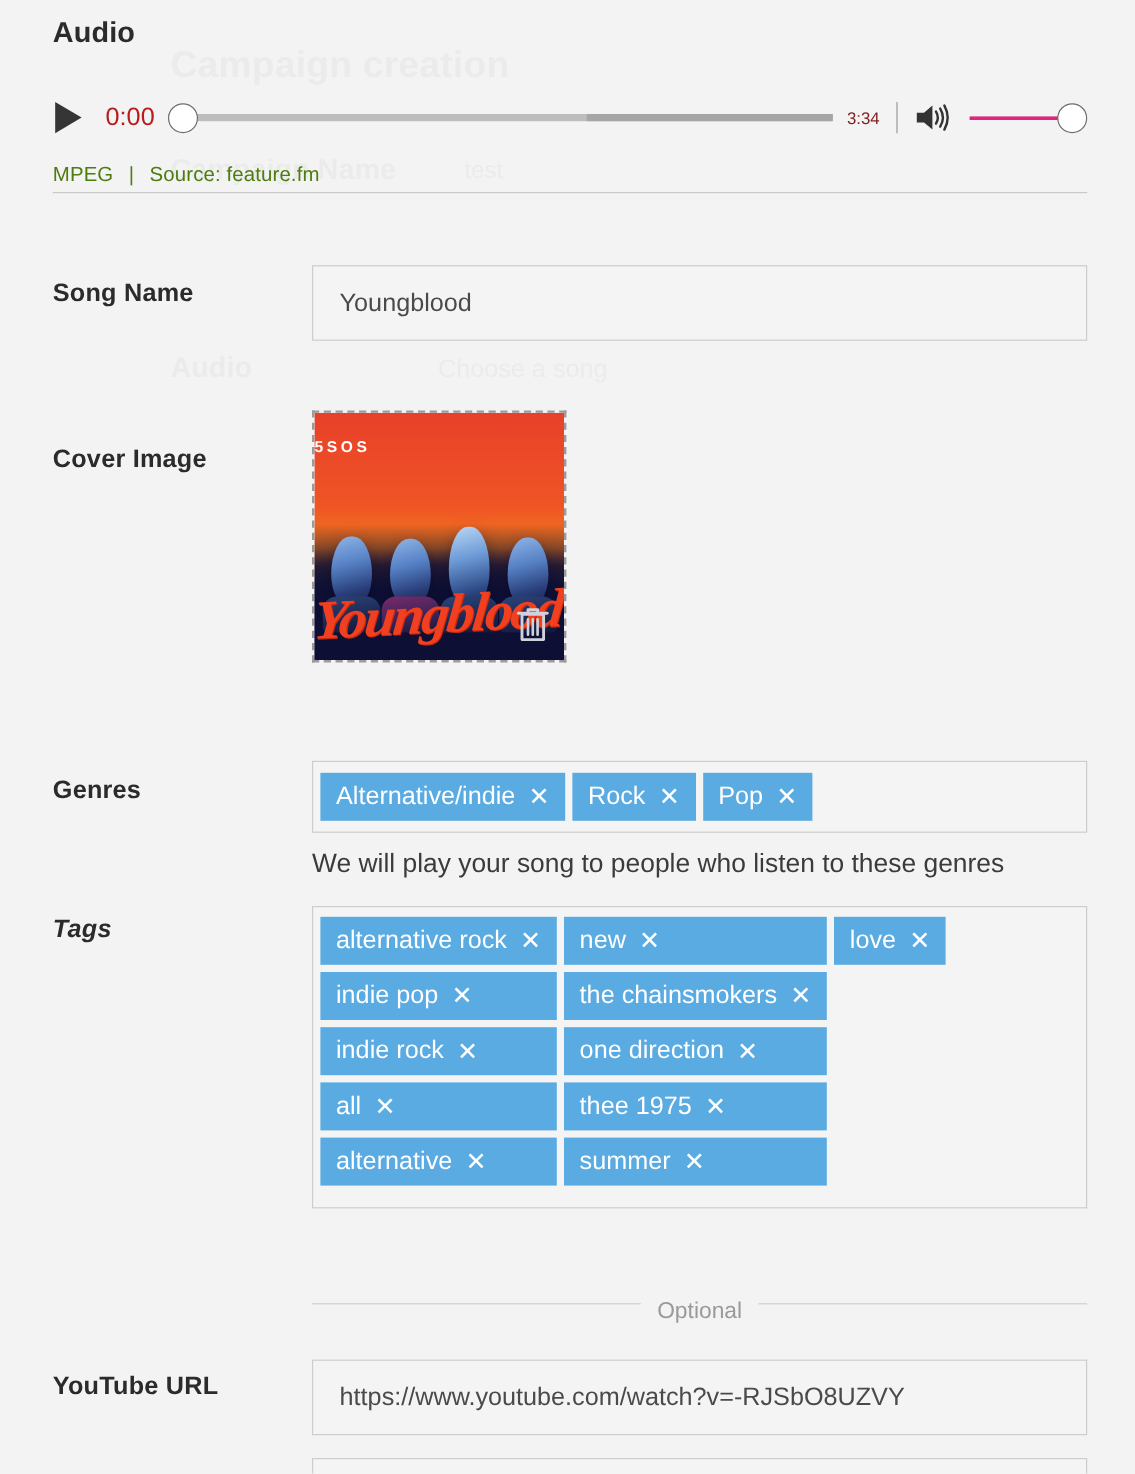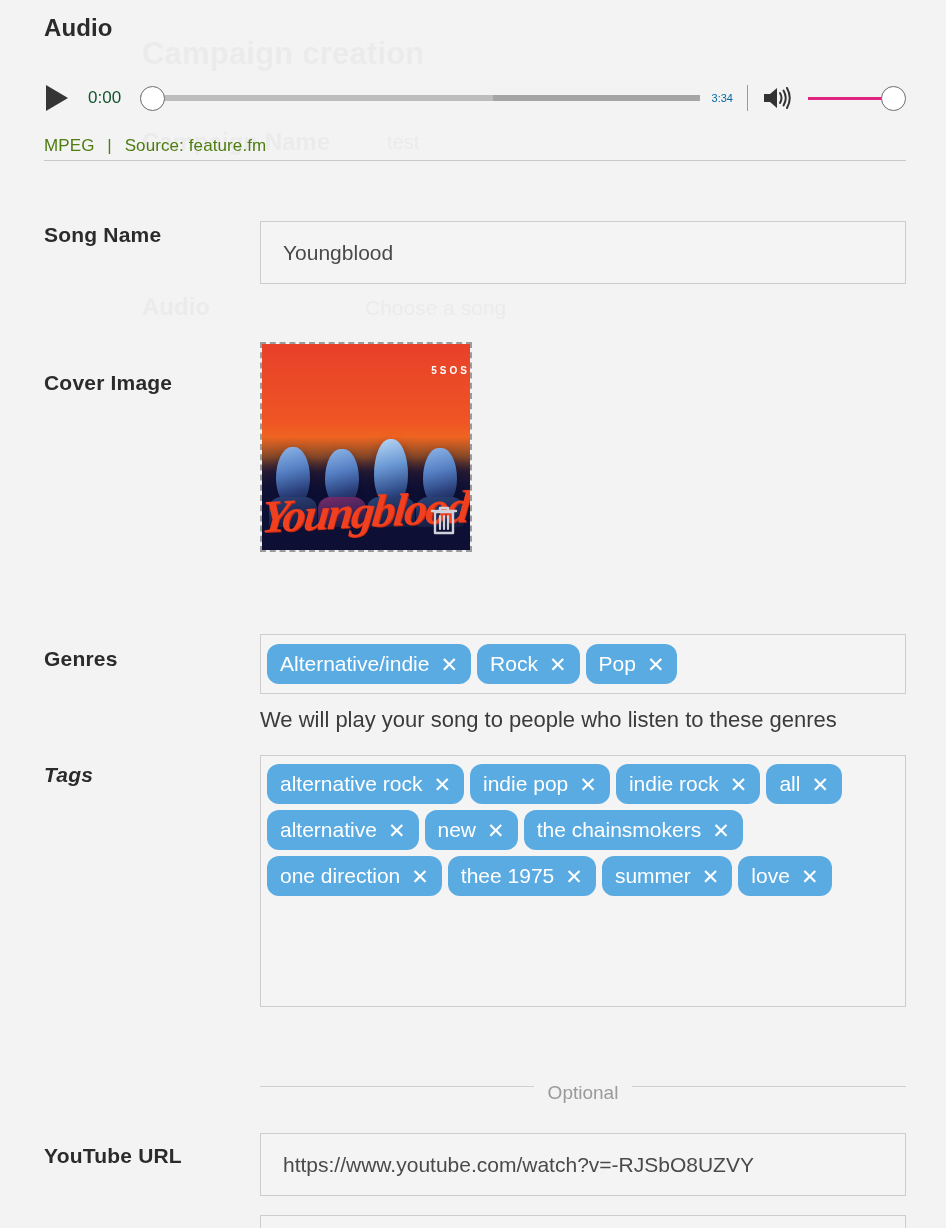--- a/index.html
+++ b/index.html
@@ -63,22 +63,22 @@
     flex: 0 0 auto;
   }
   .play-tri {
     width: 0; height: 0;
     border-left: 22px solid #353535;
     border-top: 13px solid transparent;
     border-bottom: 13px solid transparent;
   }
   .time-cur {
     margin-left: 18px;
-    font-size: 17px;
-    color: #14532d;
+    font-size: 21px;
+    color: #b91c1c;
     flex: 0 0 auto;
     width: 44px;
   }
   .seek-wrap {
     position: relative;
     flex: 1 1 auto;
     height: 26px;
     margin: 0 12px 0 8px;
     display: flex;
     align-items: center;
@@ -101,22 +101,22 @@
   .seek-thumb {
     position: absolute;
     left: 0;
     width: 25px; height: 25px;
     border-radius: 50%;
     background: #fff;
     border: 1.5px solid #6d6d6d;
     cursor: pointer;
   }
   .time-total {
-    font-size: 11px;
-    color: #0369a1;
+    font-size: 14px;
+    color: #7f1d1d;
     flex: 0 0 auto;
     margin-right: 14px;
     text-align: center;
   }
   .vsep {
     width: 1px; height: 26px;
     background: #9a9a9a;
     flex: 0 0 auto;
     margin-right: 14px;
   }
@@ -172,21 +172,21 @@
     border: 1px solid #cdcdcd;
   }
   .field-text {
     font-size: 21px;
     color: #4a4a4a;
     padding: 0 22px;
     line-height: 1;
   }
 
   
-  .lbl-song { top: 223px; }
+  .lbl-song { top: 233px; }
   .box-song { top: 221px; height: 63px; display: flex; align-items: center; }
 
   
   .lbl-cover { top: 371px; }
   .cover-wrap {
     position: absolute;
     left: 260px; top: 342px;
     width: 212px; height: 210px;
     border: 2px dashed #9b9b9b;
     overflow: hidden;
@@ -225,23 +225,23 @@
     background: linear-gradient(170deg, #2c4479 0%, #1b2752 60%, #11183a 100%);
   }
   .head.h1 { height: 58px; }
   .head.h2 { height: 56px; }
   .head.h3 { height: 66px; background: linear-gradient(165deg, #bcd8f4 0%, #6b9ad6 40%, #2e4a86 78%, #18204a 100%); }
   .head.h4 { height: 57px; }
   .head.h2::after { background: linear-gradient(170deg, #7a2a6a 0%, #3a2357 60%, #13193c 100%); }
   .cover-5sos {
     position: absolute;
     top: 10%; left: 0; right: 0;
-    text-align: right;
+    text-align: left;
     color: #fff;
-    font-size: 10px;
+    font-size: 13px;
     font-weight: 700;
     letter-spacing: 3px;
     font-family: "Liberation Sans", sans-serif;
   }
   .cover-word {
     position: absolute;
     left: -2px; right: 0; bottom: 12px;
     text-align: center;
     color: #f1401f;
     font-size: 46px;
@@ -279,29 +279,30 @@
   
   .lbl-tags { top: 763px; font-style: italic; }
   .box-tags {
     top: 755px;
     height: 252px;
     padding: 8px 6px;
     display: flex;
     flex-wrap: wrap;
     align-content: flex-start;
     gap: 6px 6px;
+    flex-direction: column;
   }
 
   .chip {
     display: inline-flex;
     align-items: center;
     gap: 11px;
     background: #5aabe2;
     color: #fff;
-    border-radius: 12px;
+    border-radius: 0;
     padding: 0 13px;
     height: 40px;
     font-size: 21px;
     white-space: nowrap;
     cursor: pointer;
   }
   .chip .x {
     font-size: 21px;
     line-height: 1;
     font-weight: 400;

